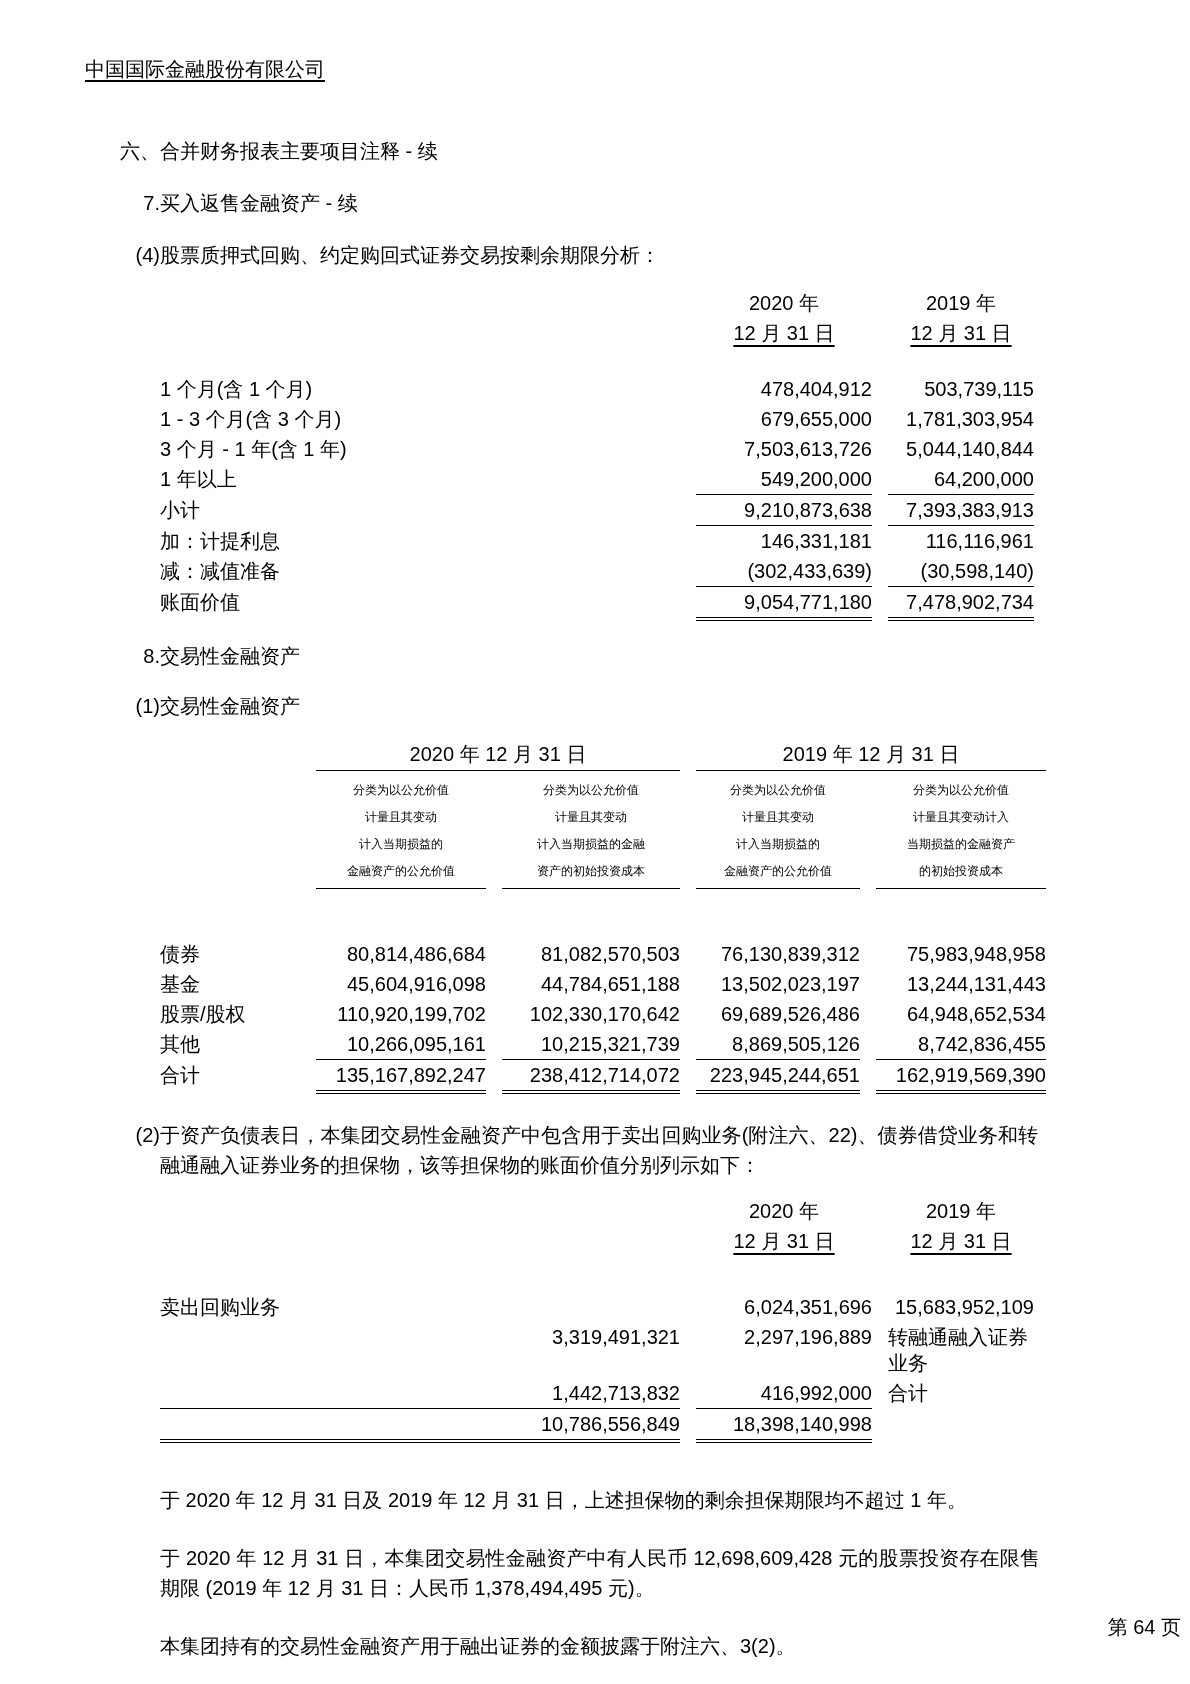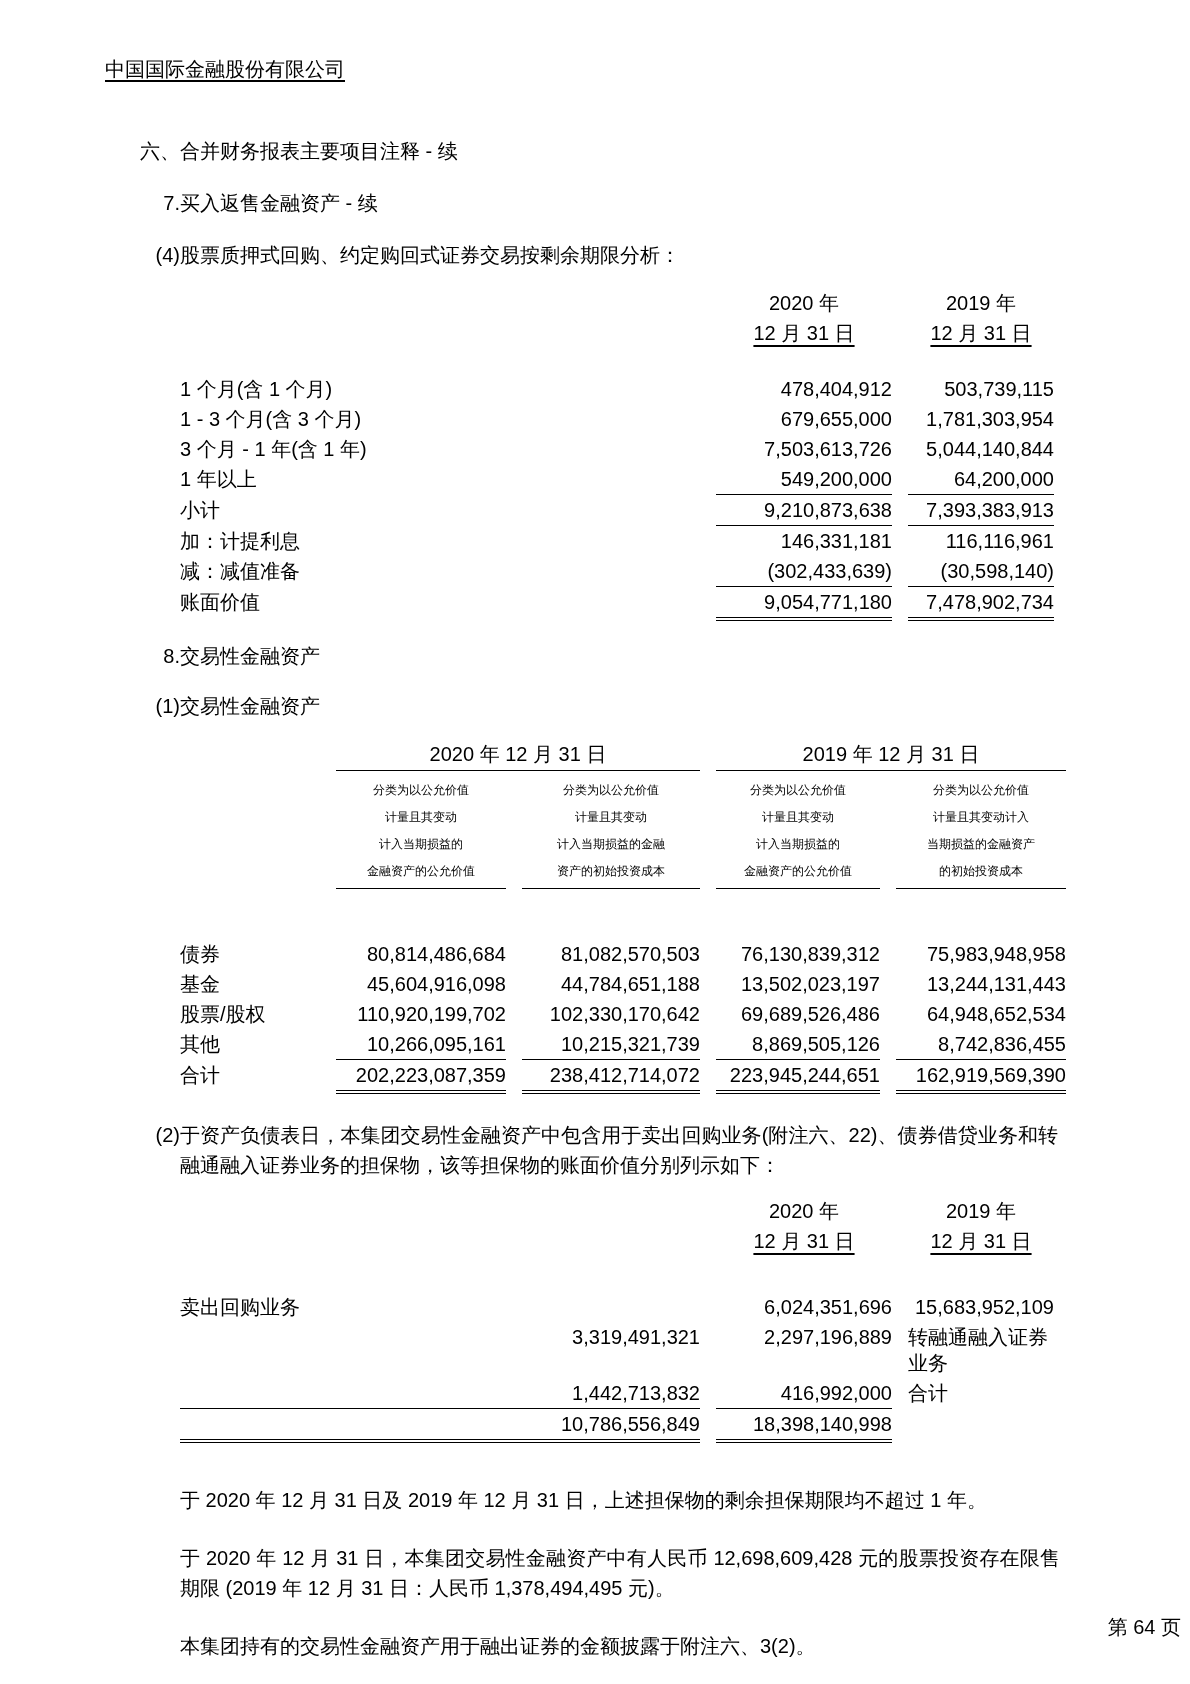--- a/index.html
+++ b/index.html
@@ -8,21 +8,20 @@
     position: relative;
     width: 1190px;
     height: 1684px;
     margin: 0 auto;
     background: #ffffff;
     color: #000000;
     font-family: "Liberation Sans", sans-serif;
     font-size: 20px;
     overflow: hidden;
     padding-top: 56px;
-    padding-left: 20px;
   }
   .company {
     margin-left: 85px;
     line-height: 26px;
     text-decoration: underline;
     text-underline-offset: 4px;
   }
   .heading-row { display: flex; margin-left: 95px; line-height: 26px; }
   .heading-row .num { width: 65px; flex-shrink: 0; }
   .mt-sec { margin-top: 56px; }
@@ -197,21 +196,21 @@
     <div class="cell num">69,689,526,486</div>
     <div class="cell num">64,948,652,534</div>
 
     <div class="cell">其他</div>
     <div class="cell num bb">10,266,095,161</div>
     <div class="cell num bb">10,215,321,739</div>
     <div class="cell num bb">8,869,505,126</div>
     <div class="cell num bb">8,742,836,455</div>
 
     <div class="cell">合计</div>
-    <div class="cell num dbb">202,223,087,359</div>
+    <div class="cell num dbb">135,167,892,247</div>
     <div class="cell num dbb">238,412,714,072</div>
     <div class="cell num dbb">223,945,244,651</div>
     <div class="cell num dbb">162,919,569,390</div>
   </div>
 
   <div class="item-para">
     <span class="num">(2)</span>
     <span class="text">于资产负债表日，本集团交易性金融资产中包含用于卖出回购业务(附注六、22)、债券借贷业务和转融通融入证券业务的担保物，该等担保物的账面价值分别列示如下：</span>
   </div>
 

